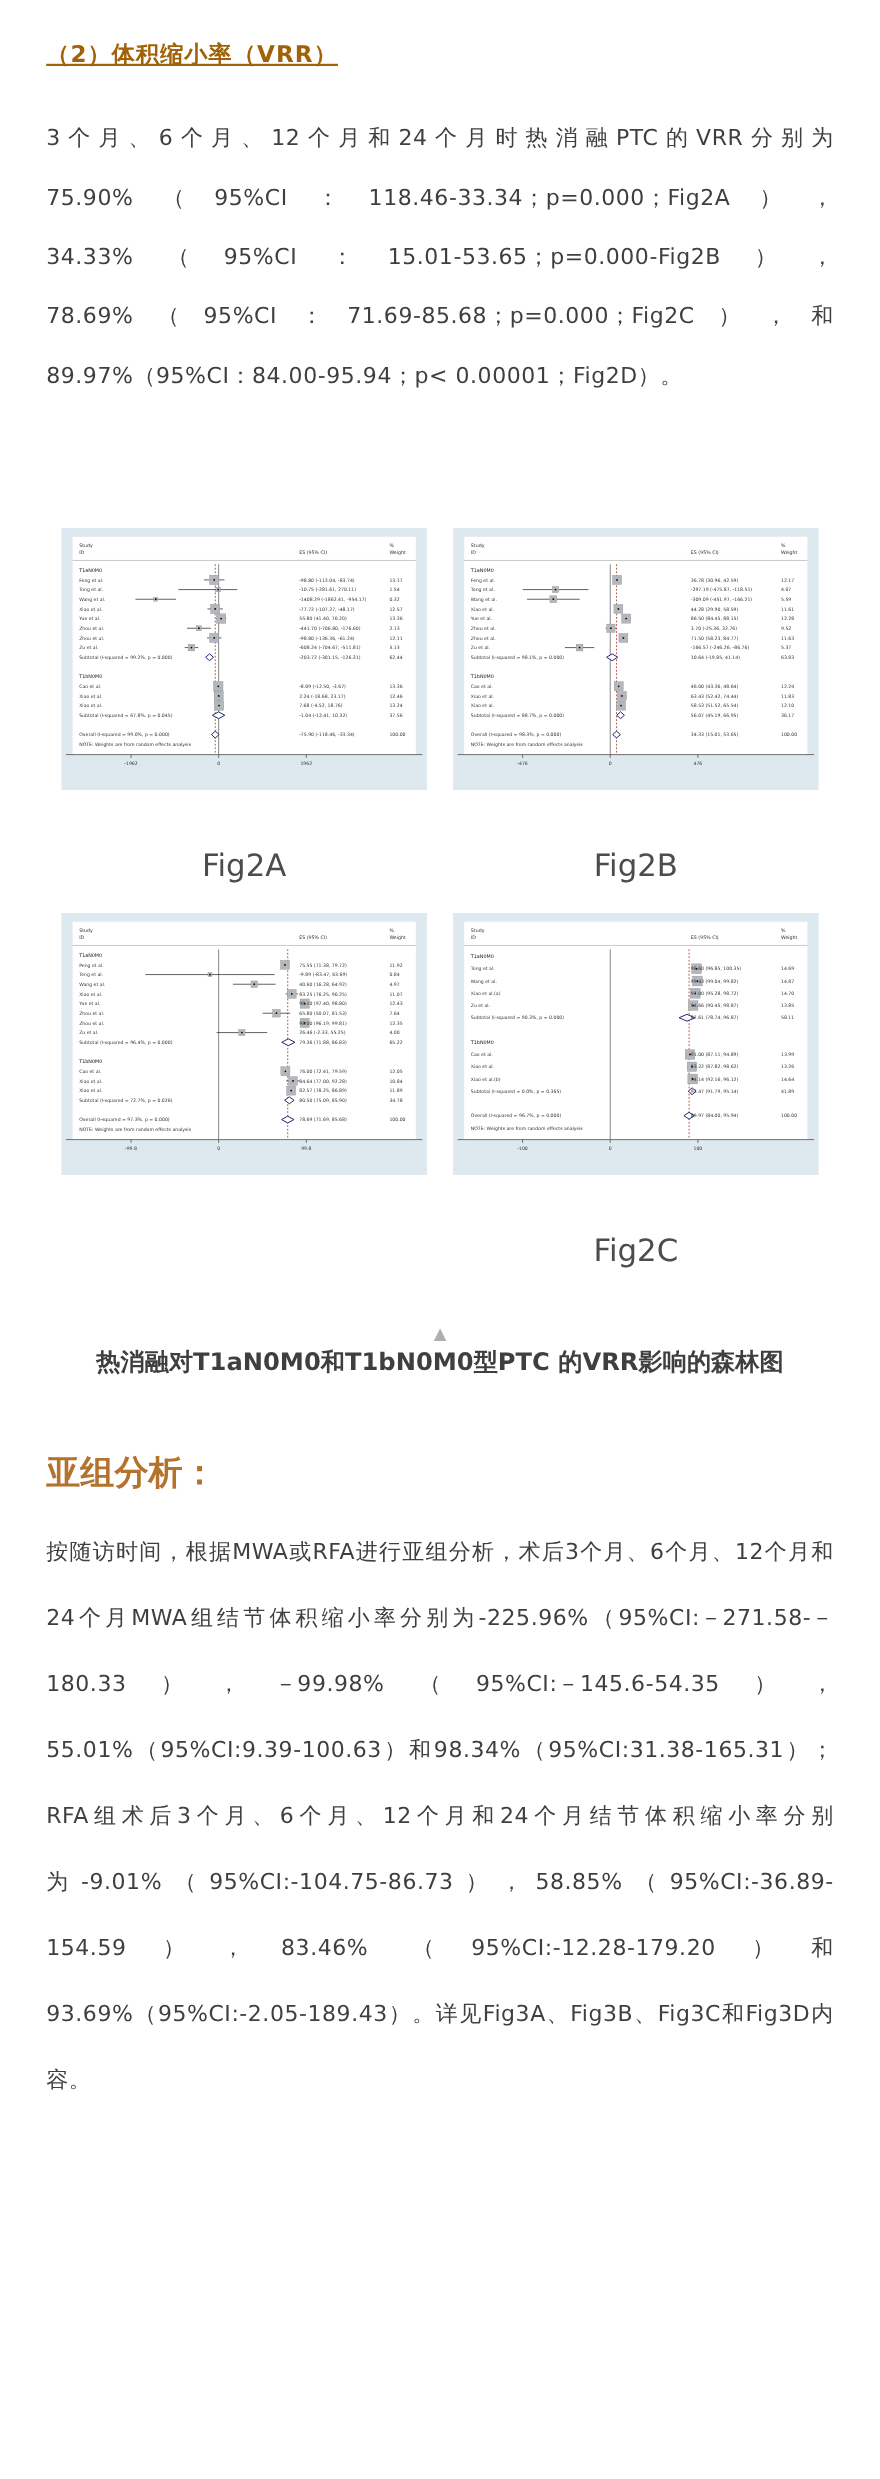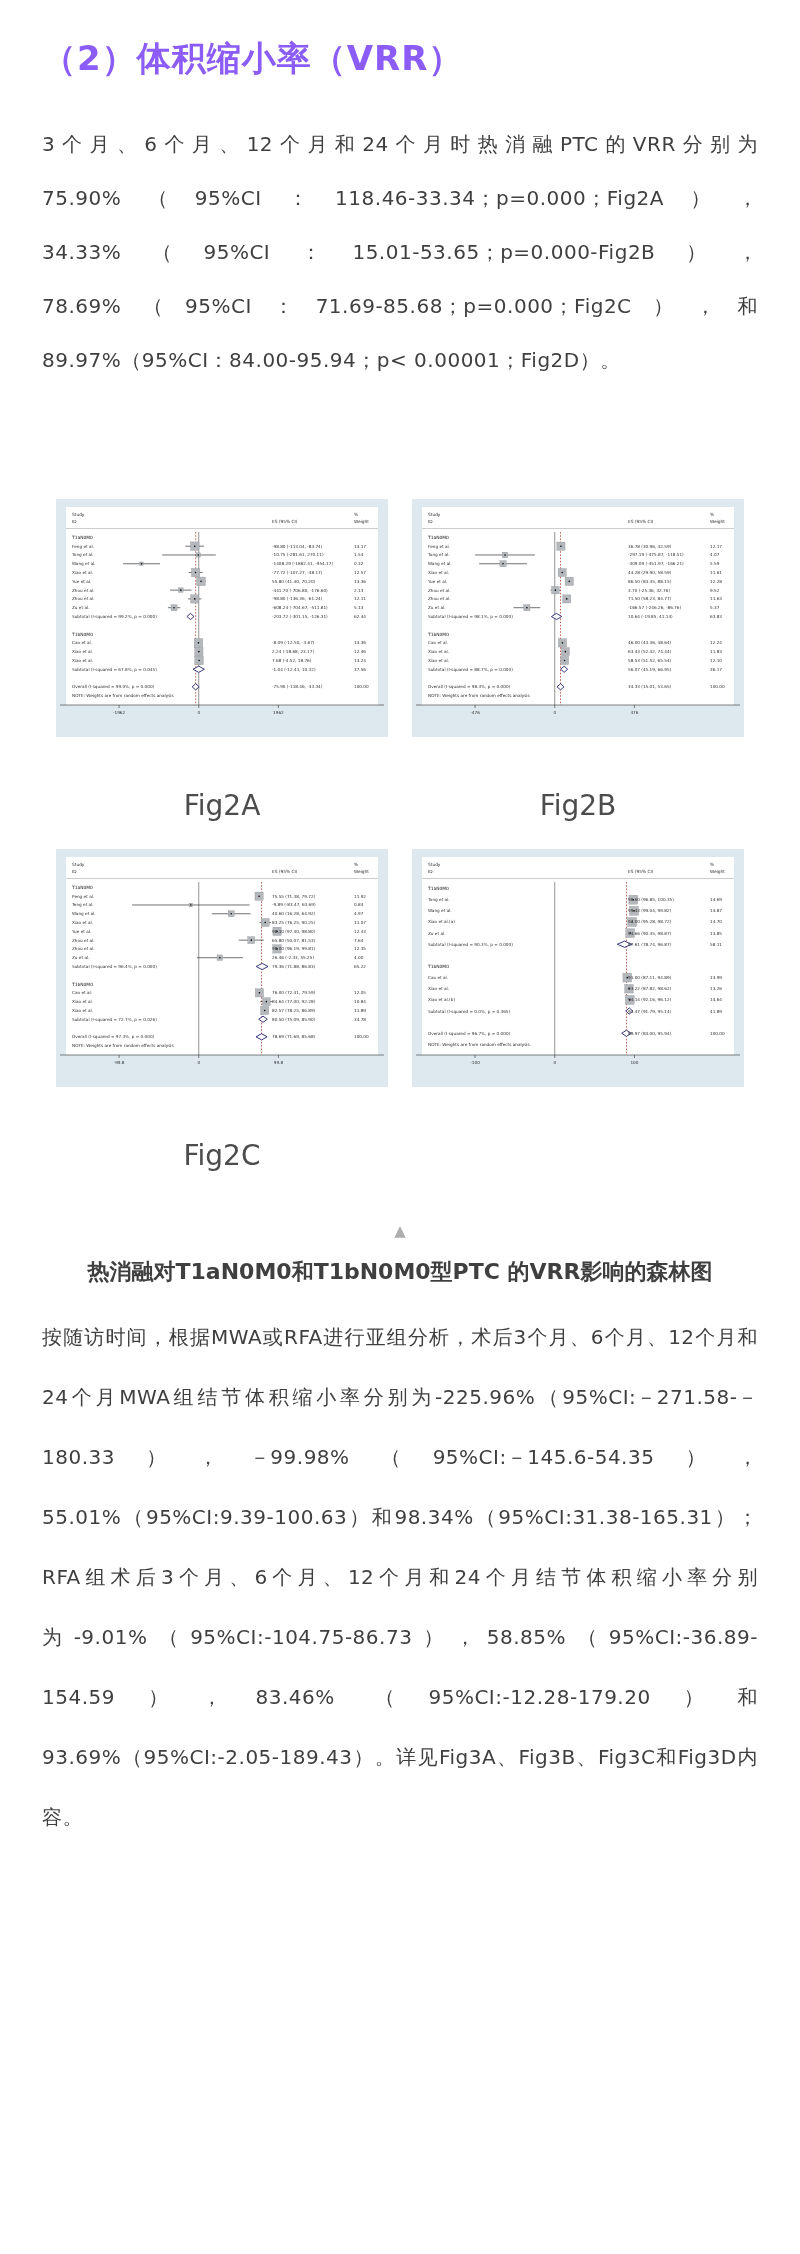--- a/index.html
+++ b/index.html
@@ -1,32 +1,32 @@
 <!DOCTYPE html>
 <html><head>
 <meta charset="utf-8">
 <style>
   html,body{margin:0;padding:0;background:#ffffff;}
   body{width:800px;font-family:"DejaVu Sans","Liberation Sans",sans-serif;color:#3d3d3d;}
   .page{width:800px;padding-bottom:28px;overflow:hidden;}
   .content{padding:0 42px;}
-  .title{font-size:34px;font-weight:bold;color:#8b5cf6;margin:34px 0 0 0;line-height:1.45;letter-spacing:1px;}
+  .title{font-size:21px;font-weight:bold;color:#a16207;margin:34px 0 0 0;line-height:1.45;letter-spacing:1px;text-decoration:underline;}
   .para{font-size:20px;color:#3f3f3f;text-align:justify;letter-spacing:0.5px;margin:34px 0 0 0;}
   .p1{line-height:54px;}
   .p2{line-height:60px;margin-top:18px;}
   .figgrid{margin-top:112px;}
   .figrow{display:flex;justify-content:space-between;padding:0 14px 0 14px;}
   .figpanel{width:332px;height:238px;background:#dde9ef;}
   .figpanel svg{display:block;}
   .figlabels{display:flex;justify-content:space-between;padding:0 14px;margin:14px 0 24px 0;}
-  .figlabels.last{margin:14px 0 0 0;}
+  .figlabels.last{margin:14px 0 0 0;justify-content:flex-end;}
   .figlabel{width:332px;text-align:center;font-size:28px;line-height:38px;color:#4c4c4c;margin-top:36px;}
   .caption-block{margin-top:46px;text-align:center;}
   .triangle{font-size:15px;line-height:20px;color:#aeaeae;}
-  .caption{margin-top:14px;font-size:22px;line-height:34px;font-weight:bold;color:#3f3f3f;}
+  .caption{font-size:22px;line-height:34px;font-weight:bold;color:#3f3f3f;}
   .sub-heading{margin:62px 0 0 0;font-size:31px;font-weight:bold;line-height:1.4;}
   svg text{font-family:"DejaVu Sans","Liberation Sans",sans-serif;}
 </style>
 </head>
 <body>
 
 <div class="page">
   <div class="content">
     <h1 class="title">（2）体积缩小率（VRR）</h1>
 
@@ -428,16 +428,17 @@
       <div class="figlabels last">
         <div class="figlabel">Fig2C</div>
       </div>
     </div>
 
     <div class="caption-block">
       <div class="triangle">▲</div>
       <div class="caption">热消融对T1aN0M0和T1bN0M0型PTC 的VRR影响的森林图</div>
     </div>
 
+    <h2 class="sub-heading" style="color: rgb(180, 114, 44);">亚组分析：</h2>
 
     <p class="para p2">按随访时间，根据MWA或RFA进行亚组分析，术后3个月、6个月、12个月和24个月MWA组结节体积缩小率分别为-225.96%（95%CI:－271.58-－180.33），－99.98%（95%CI:－145.6-54.35），55.01%（95%CI:9.39-100.63）和98.34%（95%CI:31.38-165.31）；RFA组术后3个月、6个月、12个月和24个月结节体积缩小率分别为-9.01%（95%CI:-104.75-86.73），58.85%（95%CI:-36.89-154.59），83.46% （95%CI:-12.28-179.20）和93.69%（95%CI:-2.05-189.43）。详见Fig3A、Fig3B、Fig3C和Fig3D内容。</p>
   </div>
 </div>
 
 </body></html>

